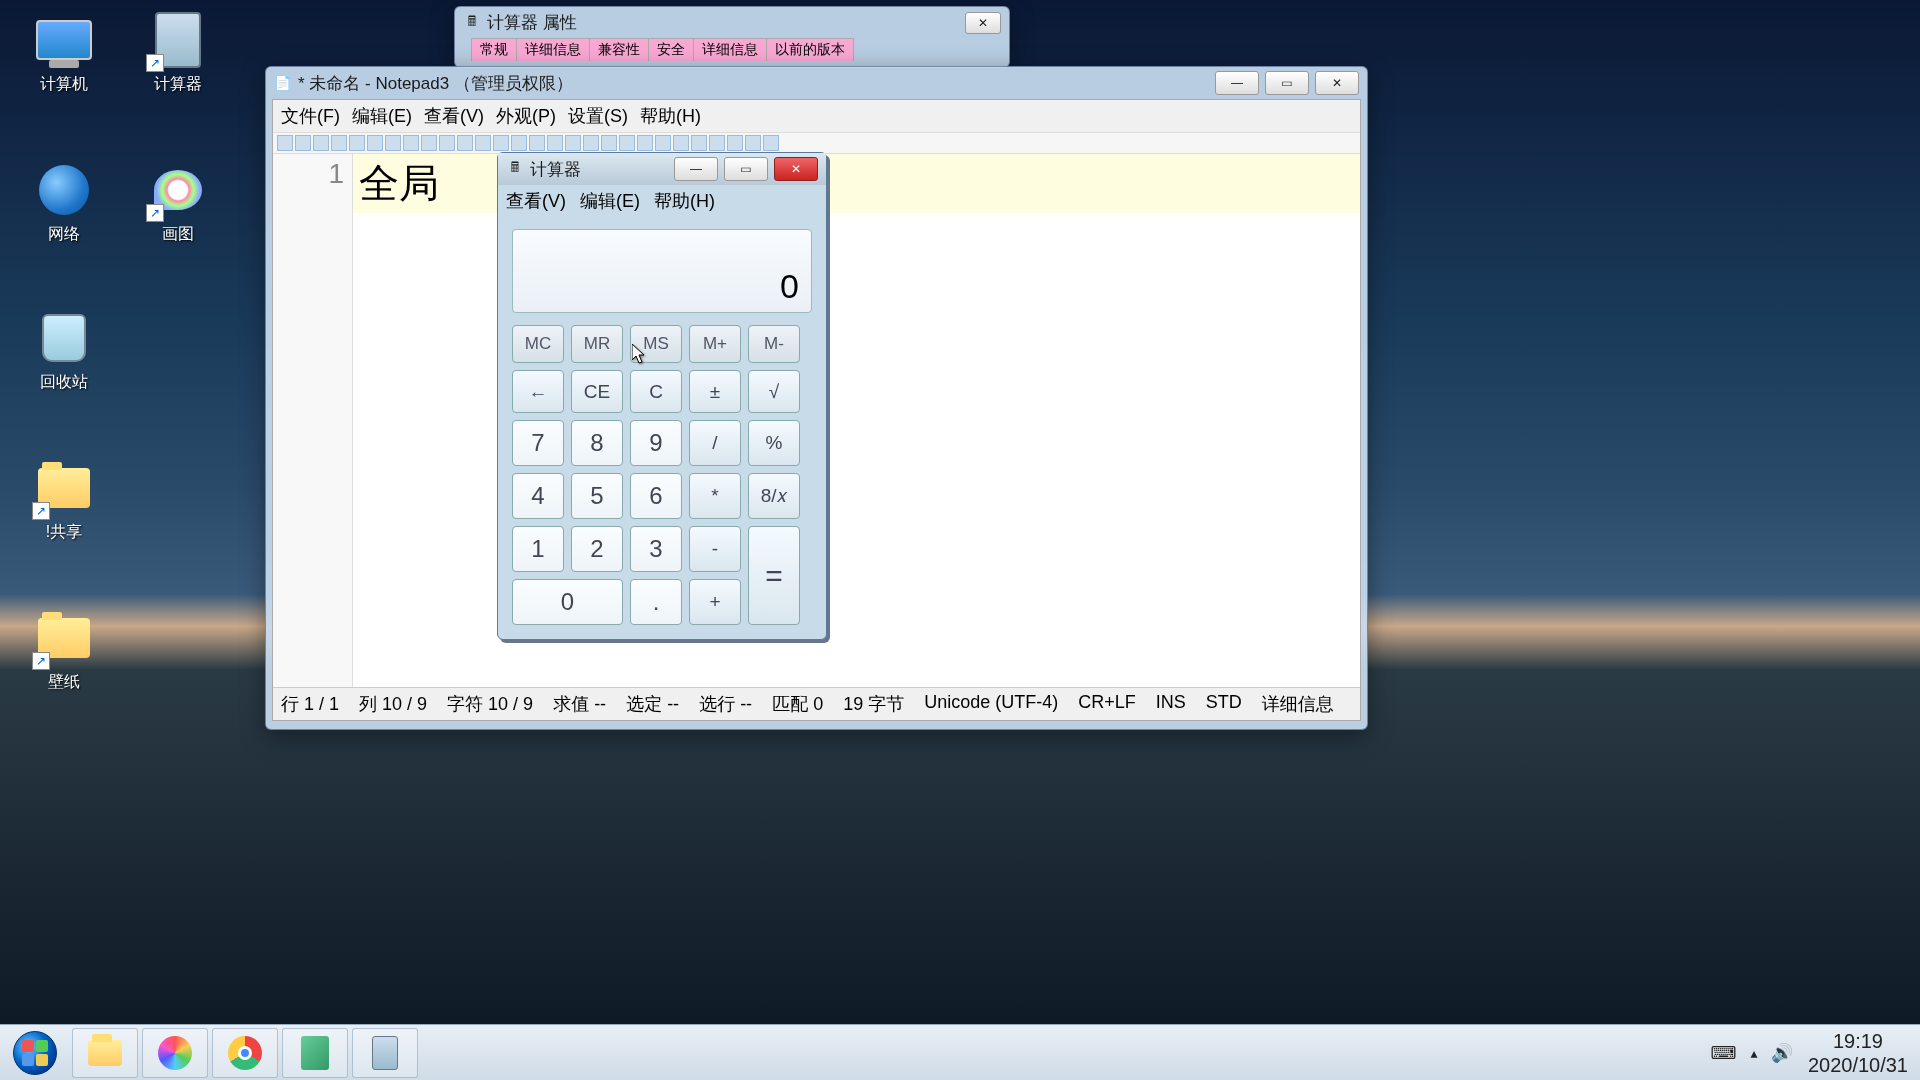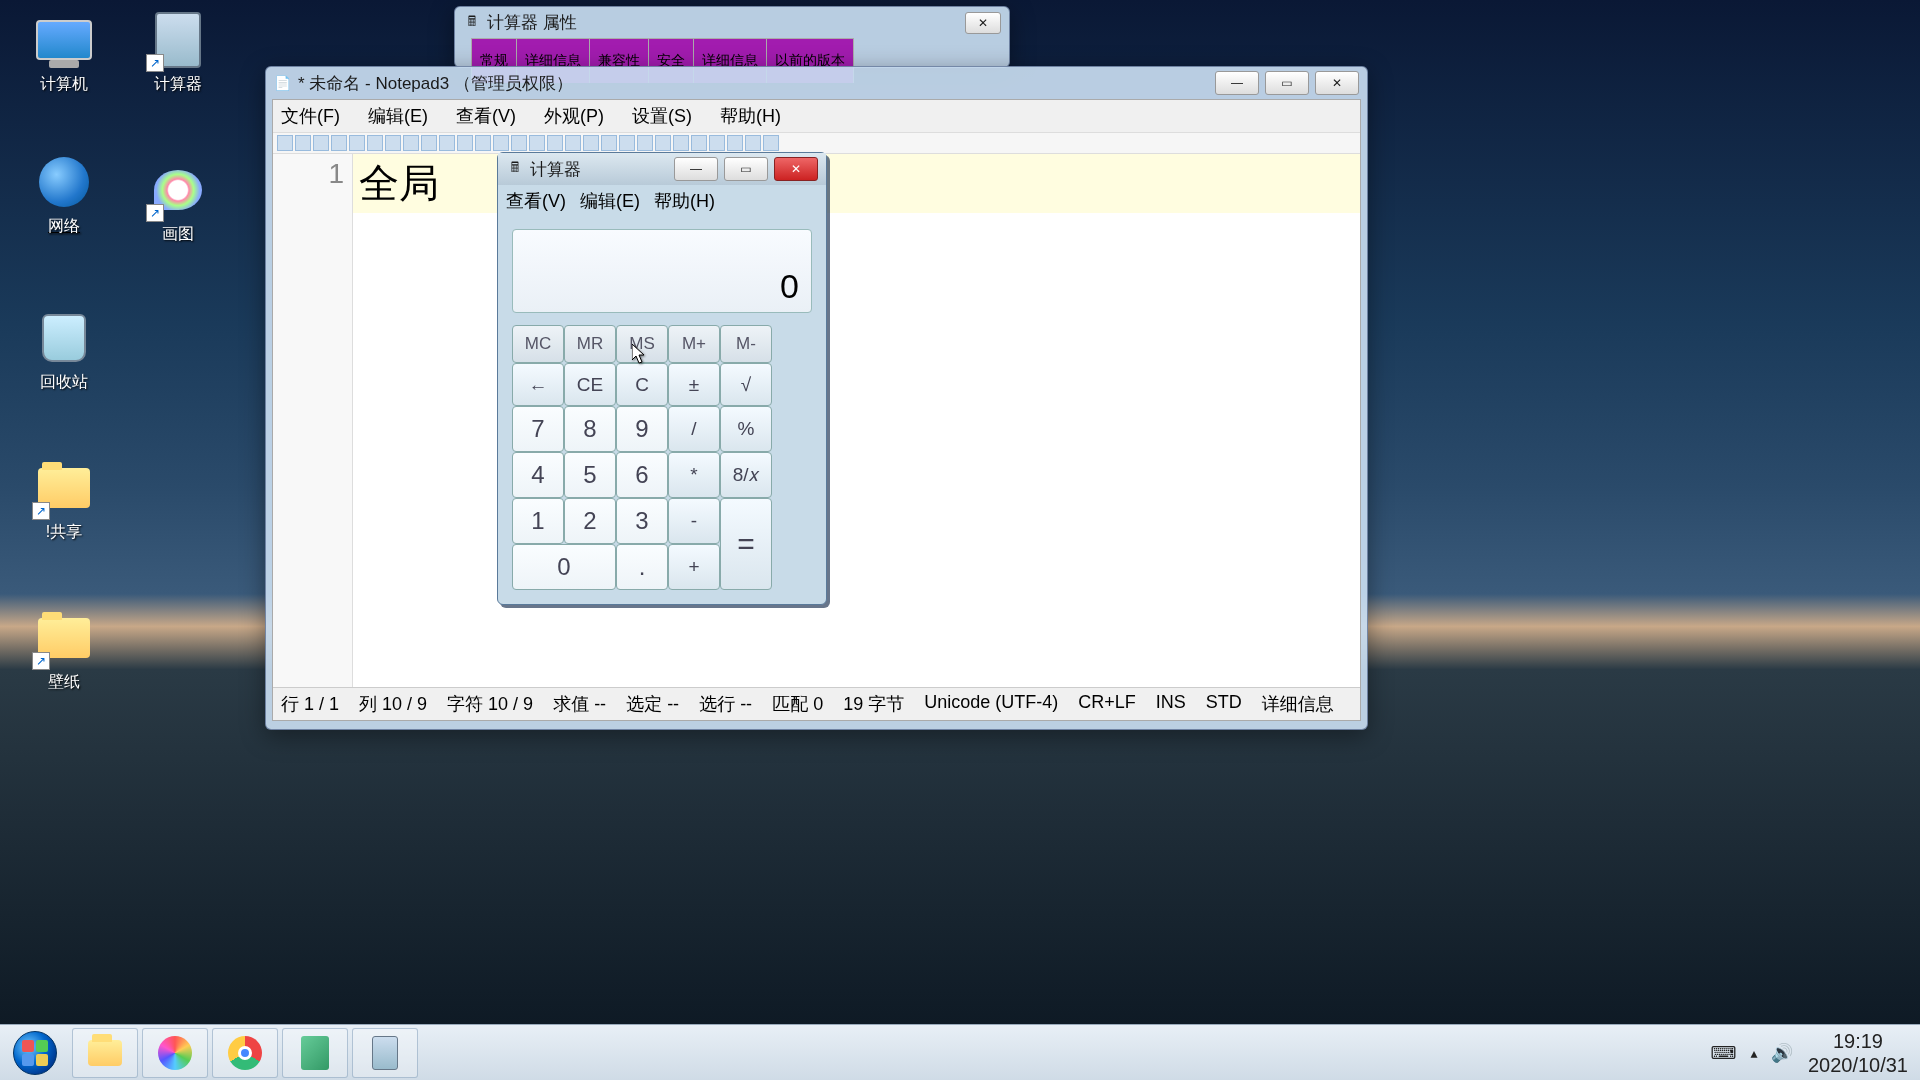--- a/index.html
+++ b/index.html
@@ -19,45 +19,45 @@
 .win { position: absolute; background: rgba(200,220,240,0.92); border: 1px solid rgba(60,80,120,0.6); border-radius: 6px; box-shadow: 0 6px 24px rgba(0,0,0,0.4); }
 .win .titlebar { display: flex; align-items: center; padding: 4px 8px; font-size: 17px; color: #1a1a1a; }
 .win .titlebar .t-icon { width: 18px; height: 18px; margin-right: 6px; display: inline-flex; align-items: center; justify-content: center; font-size: 14px; }
 .win .winbtns { margin-left: auto; display: flex; gap: 6px; }
 .winbtn { width: 36px; height: 22px; border: 1px solid #999; border-radius: 3px; background: linear-gradient(#fff,#ddd); font-size: 12px; display: flex; align-items: center; justify-content: center; cursor: pointer; }
 .winbtn.close { background: linear-gradient(#e66,#c22); border-color: #822; color: #fff; }
 .winbtn.wide { width: 44px; height: 24px; }
 
 
 .notepad .content { background: #fff; margin: 0 6px 6px; border: 1px solid #aaa; display: flex; flex-direction: column; height: calc(100% - 40px); }
-.notepad .menubar { background: #f0f0f0; padding: 4px 8px; font-size: 18px; display: flex; gap: 28px; }
+.notepad .menubar { background: #f0f0f0; padding: 4px 8px; font-size: 18px; display: flex; gap: 12px; }
 .notepad .menubar span { cursor: pointer; }
 .notepad .toolbar { background: #f6f6f6; border-top: 1px solid #ddd; border-bottom: 1px solid #ddd; padding: 2px 4px; display: flex; gap: 2px; }
 .notepad .toolbar .tb { width: 16px; height: 16px; background: #cde; border: 1px solid #9bd; display: inline-block; }
 .notepad .editor { flex: 1; display: flex; background: #fff; position: relative; }
 .notepad .gutter { width: 80px; background: #f8f8f8; border-right: 1px solid #ddd; text-align: right; padding: 4px 8px; font-size: 28px; color: #888; font-family: serif; }
 .notepad .textbody { flex: 1; }
 .notepad .line1 { background: #fffde0; font-family: "SimSun", serif; font-size: 40px; padding: 2px 6px; }
 .notepad .status { background: #f0f0f0; border-top: 1px solid #ccc; font-size: 18px; padding: 4px 8px; display: flex; gap: 20px; white-space: nowrap; }
 
 
 .calc { background: #c8dbe8; border: 1px solid #5a7a9a; }
 .calc .titlebar { background: linear-gradient(#dce8f0,#b8cad8); }
 .calc .menubar { padding: 4px 8px; font-size: 18px; display: flex; gap: 14px; }
 .calc .body { padding: 12px 14px 14px; }
 .calc .display { background: linear-gradient(#f8fbff,#eaf0f6); border: 1px solid #9bb; border-radius: 4px; height: 84px; display: flex; align-items: flex-end; justify-content: flex-end; padding: 6px 12px; font-size: 34px; margin-bottom: 12px; }
-.calc-grid { display: grid; grid-template-columns: repeat(5, 52px); grid-template-rows: 38px 43px 46px 46px 46px 46px; }
+.calc-grid { display: grid; grid-template-columns: repeat(5, 52px); grid-template-rows: 38px 43px 46px 46px 46px 46px; gap: 7px; }
 .cbtn { border: 1px solid #8aa; border-radius: 4px; background: linear-gradient(#f4faff,#dae6ee); display: flex; align-items: center; justify-content: center; font-size: 19px; color: #445; cursor: pointer; }
 .cbtn.num { background: linear-gradient(#fafdff,#eef4f8); font-size: 24px; }
 .cbtn.mem { background: linear-gradient(#eef3f7,#d6e0e8); color: #556; font-size: 17px; }
 .cbtn.eq { font-size: 30px; }
 
 
 .props .tabs { display: flex; margin: 0 16px; }
-.props .tabs .tab { border: 1px solid #aaa; border-bottom: none; background: #a21caf; padding: 13px 8px; font-size: 14px; margin-right: -1px; }
+.props .tabs .tab { border: 1px solid #aaa; border-bottom: none; background: #f9a8d4; padding: 2px 8px; font-size: 14px; margin-right: -1px; }
 
 
 .taskbar { position: absolute; left: 0; right: 0; bottom: 0; height: 56px; background: linear-gradient(#e8eff6, #cfdbe6); border-top: 1px solid #9ab; display: flex; align-items: center; }
 .startbtn { width: 70px; height: 54px; display: flex; align-items: center; justify-content: center; cursor: pointer; }
 .orb { width: 44px; height: 44px; border-radius: 50%; background: radial-gradient(circle at 35% 35%, #7cf, #06c 45%, #038 80%); border: 1px solid #036; display: grid; grid-template-columns: 1fr 1fr; grid-template-rows: 1fr 1fr; padding: 8px; gap: 2px; }
 .orb span { border-radius: 2px; }
 .orb .r { background: #e55; } .orb .g { background: #5c5; } .orb .b { background: #59e; } .orb .y { background: #ec5; }
 .tbitem { width: 66px; height: 50px; margin: 0 2px; border: 1px solid rgba(120,150,180,0.5); border-radius: 3px; background: rgba(255,255,255,0.3); display: flex; align-items: center; justify-content: center; font-size: 30px; cursor: pointer; }
 .tray { margin-left: auto; display: flex; align-items: center; gap: 14px; padding-right: 12px; color: #222; }
 .clock { text-align: center; font-size: 20px; line-height: 1.2; }
@@ -83,21 +83,21 @@
     </div>
   <div class="lbl">计算机</div>
 </div>
 <div class="desktop-icon" style="left:128px; top:8px;">
   <div class="ico" style="position:relative">
     <div style="width:46px;height:56px;background:linear-gradient(#cde,#9bc);border:2px solid #678;border-radius:4px;"></div>
     <div class="shortcut-arrow">↗</div>
   </div>
   <div class="lbl">计算器</div>
 </div>
-<div class="desktop-icon" style="left:14px; top:150px;text-decoration:underline;">
+<div class="desktop-icon" style="left:14px; top:158px;">
   <div class="ico">
       <div class="globe"></div>
     </div>
   <div class="lbl">网络</div>
 </div>
 <div class="desktop-icon" style="left:128px; top:158px;">
   <div class="ico" style="position:relative">
     <div style="width:48px;height:40px;background:radial-gradient(circle,#fff 30%,#f8a 35%,#af8 50%,#8af 70%);border-radius:50% 50% 50% 10%;"></div>
     <div class="shortcut-arrow">↗</div>
   </div>

